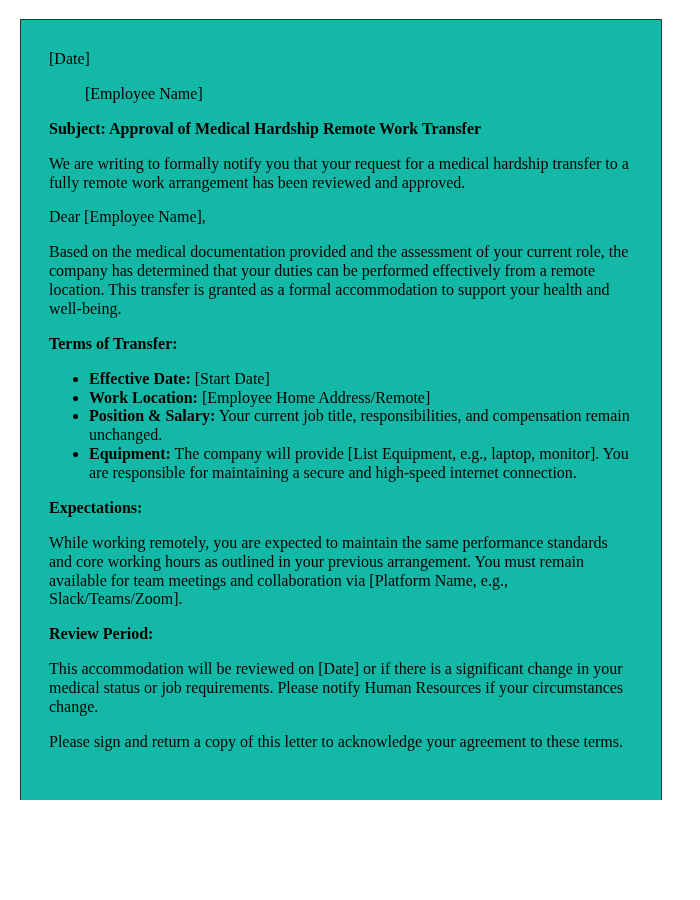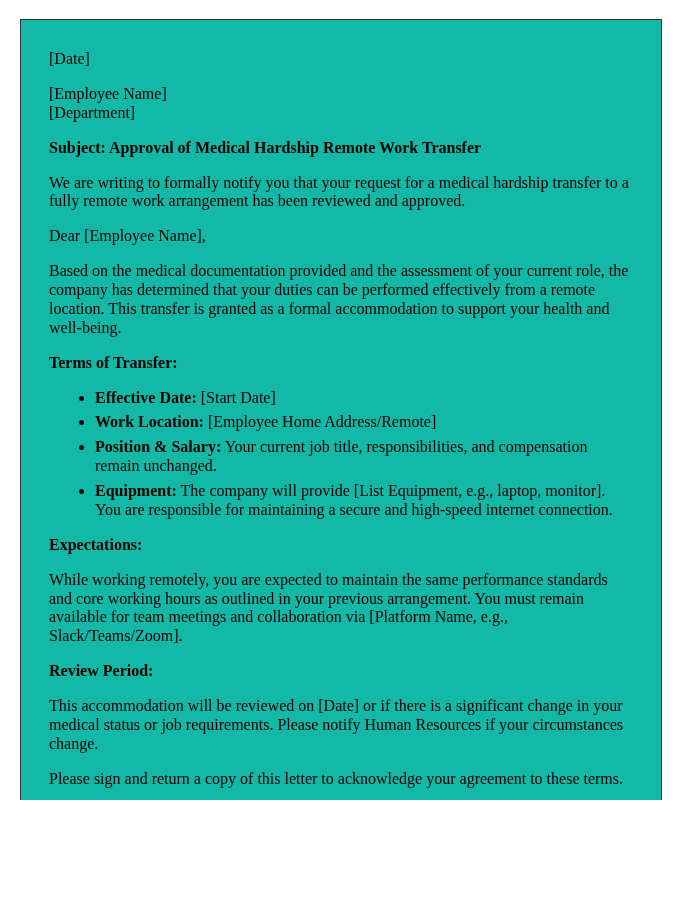--- a/index.html
+++ b/index.html
@@ -33,36 +33,36 @@
     margin: 16px 0;
   }
   .bold {
     font-weight: bold;
   }
   ul.terms-list {
     margin: 16px 0;
     padding-left: 40px;
   }
   ul.terms-list li {
-    margin: 6px;
+    margin: 0;
   }
   .address-line {
     display: block;
+    margin-left: 36px;
   }
 </style>
 </head>
 <body style="background: rgb(255, 255, 255); color: rgb(0, 0, 0);">
 
 <div class="letter-box">
 
   <p class="para">[Date]</p>
 
   <p class="para">
     <span class="address-line">[Employee Name]</span>
-    <span class="address-line">[Department]</span>
   </p>
 
   <p class="para bold">Subject: Approval of Medical Hardship Remote Work Transfer</p>
 
   <p class="para">We are writing to formally notify you that your request for a medical hardship transfer to a fully remote work arrangement has been reviewed and approved.</p>
 
   <p class="para">Dear [Employee Name],</p>
 
   <p class="para">Based on the medical documentation provided and the assessment of your current role, the company has determined that your duties can be performed effectively from a remote location. This transfer is granted as a formal accommodation to support your health and well-being.</p>
 

